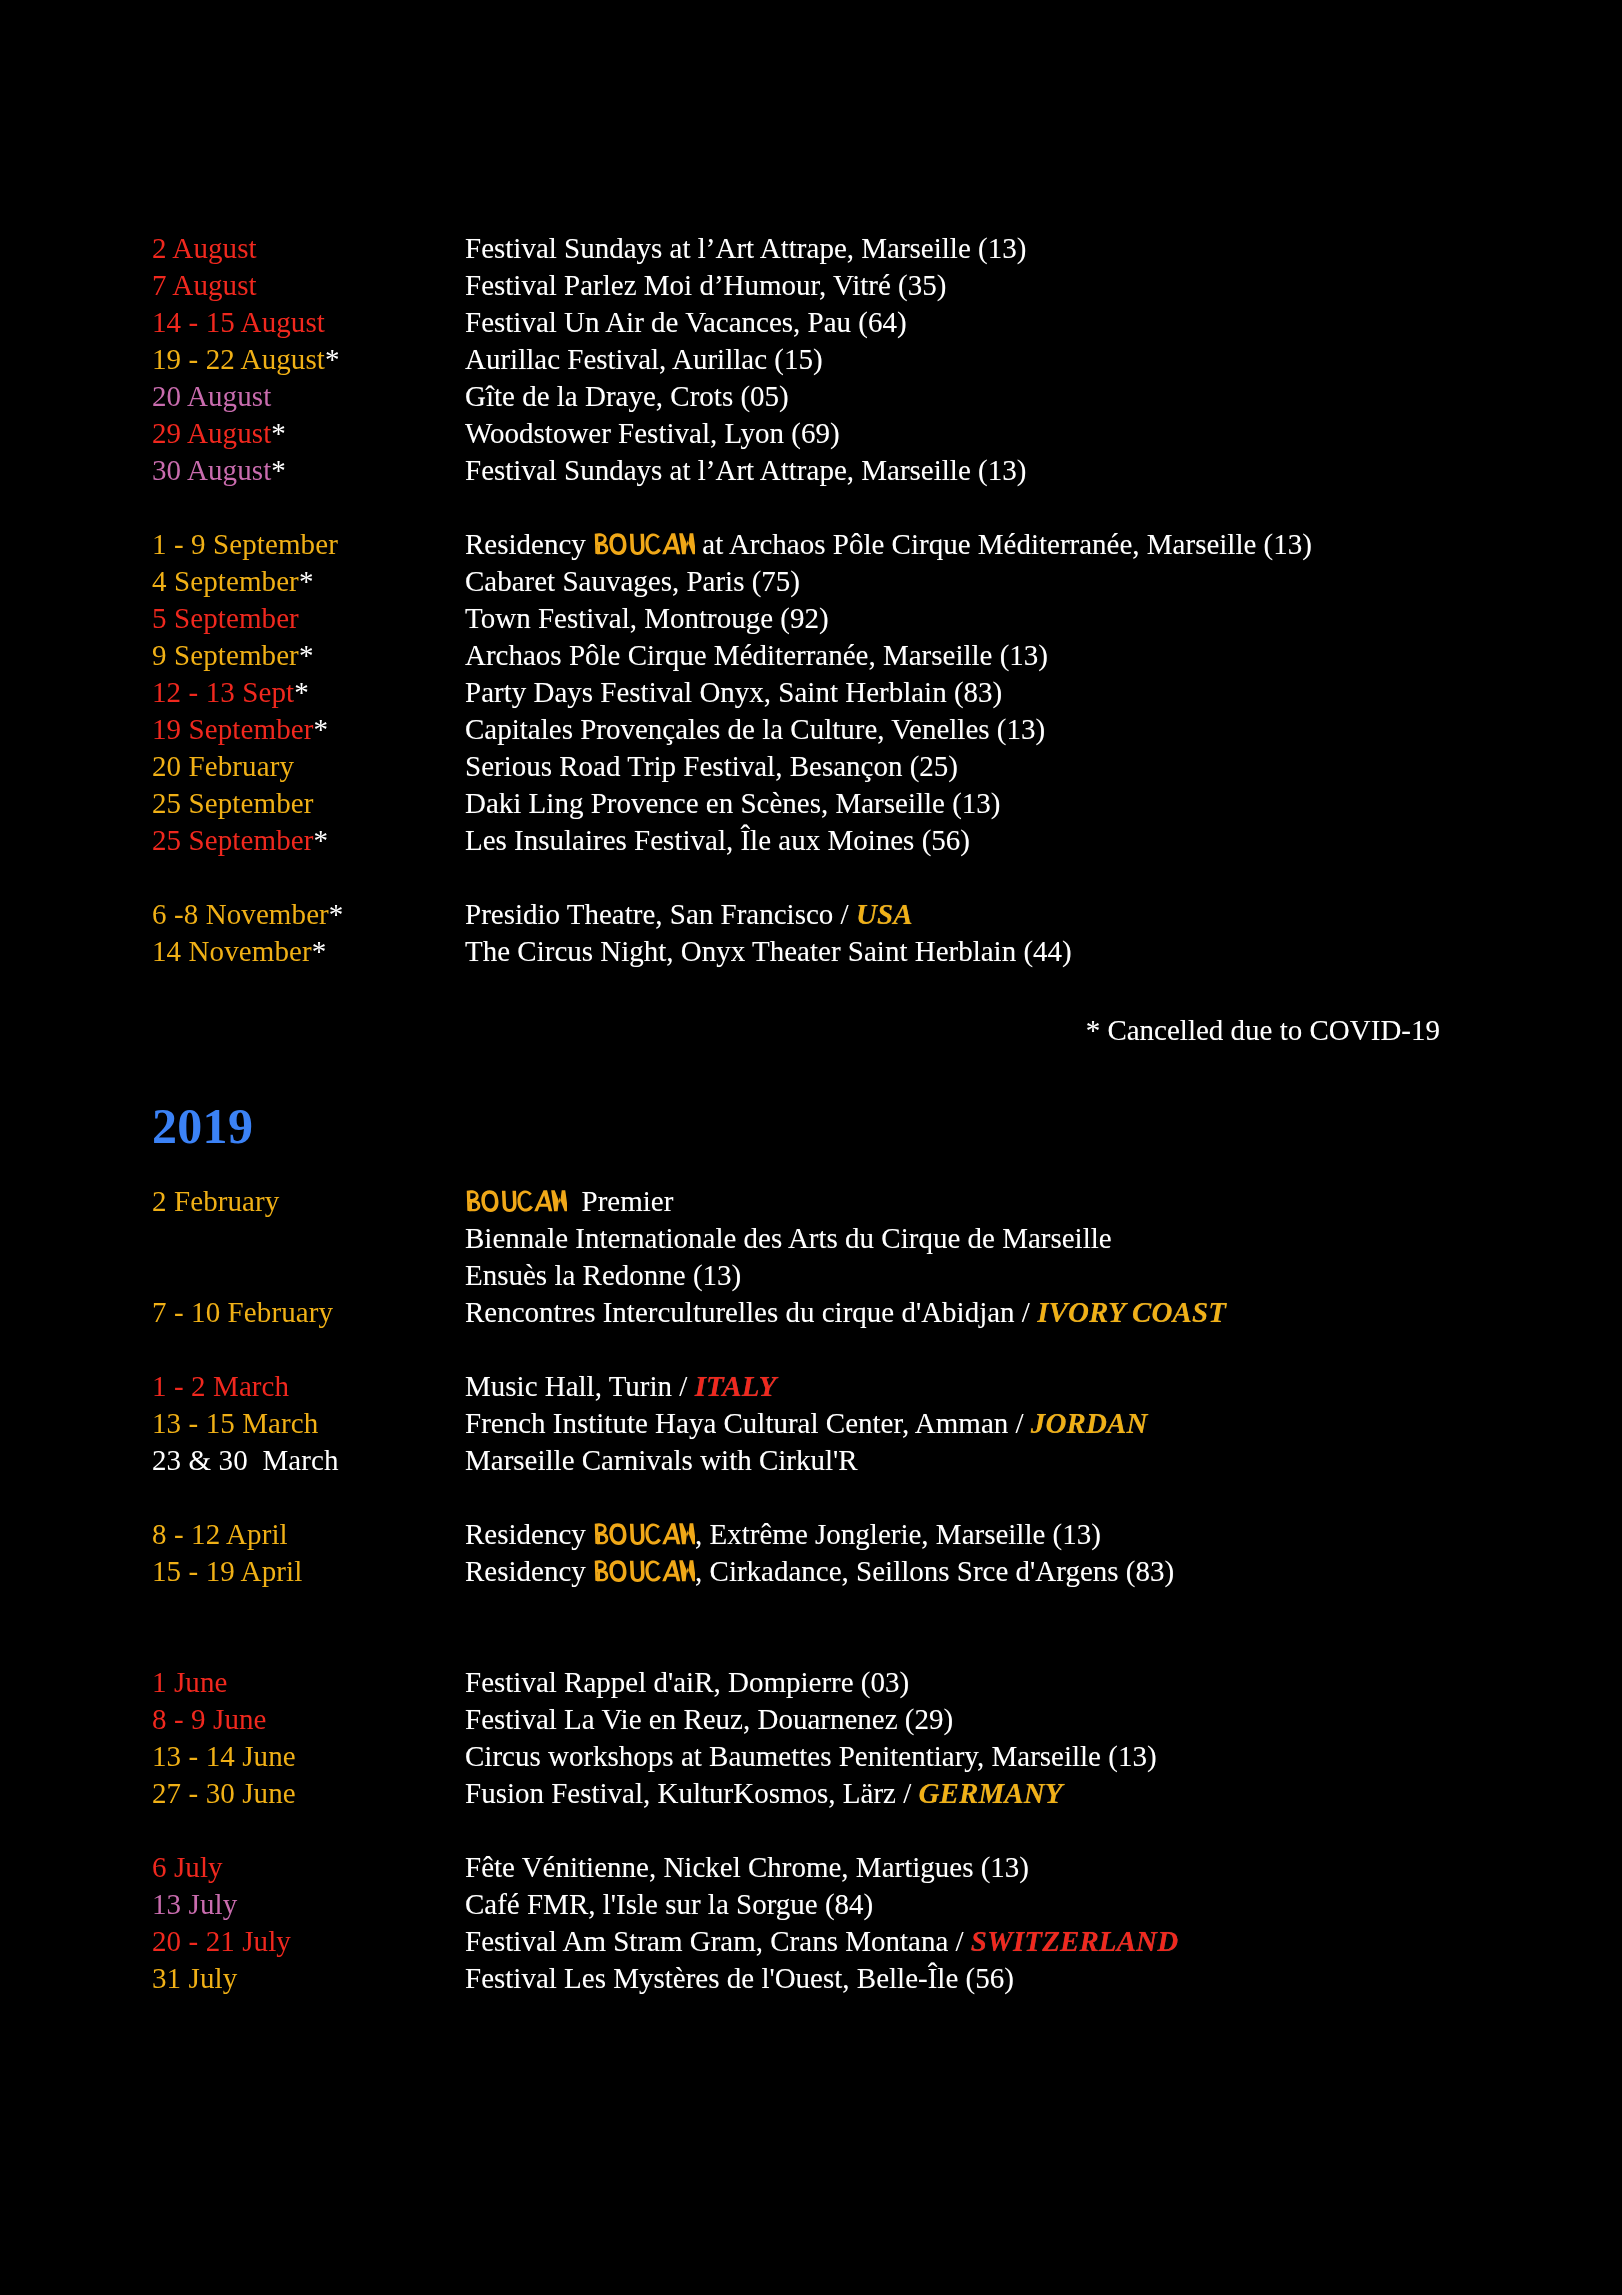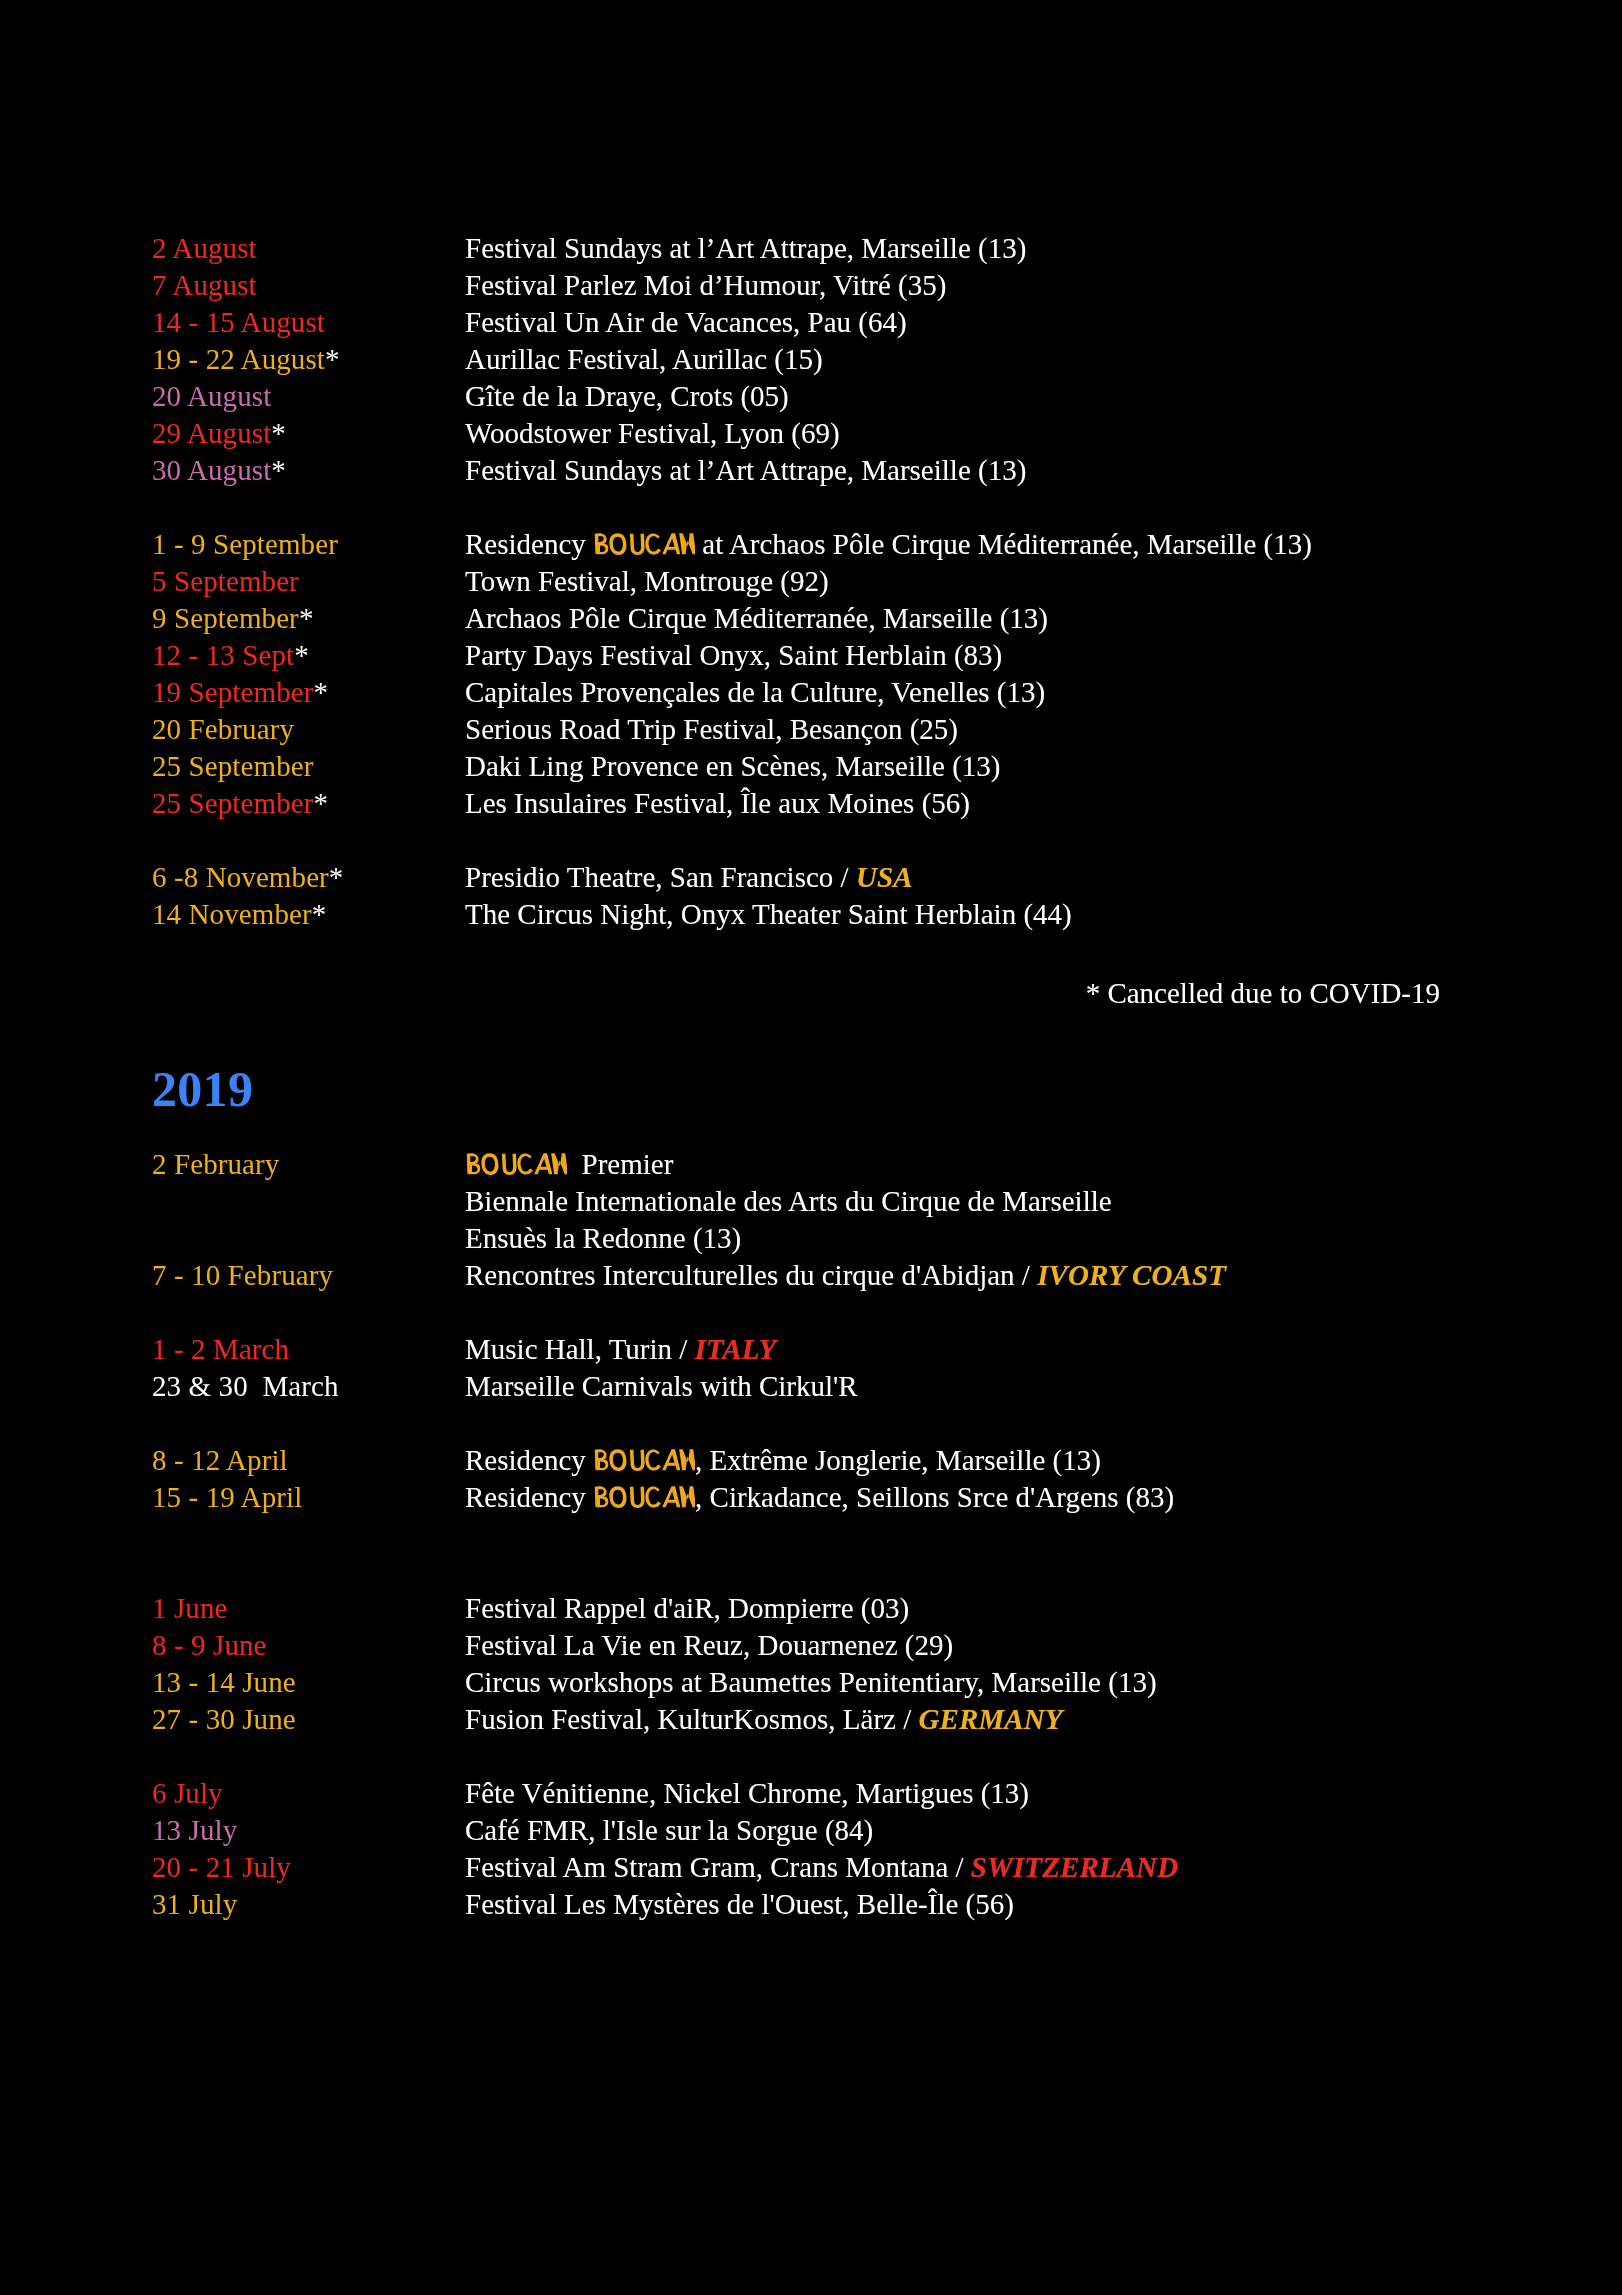--- a/index.html
+++ b/index.html
@@ -153,20 +153,24 @@
                     <path d="M8 19 L16 19 C24 19 27 24 26 30 C25 36 19 38 12 38 L7 38 Z M12 23 L12 34 L15 34 C20 34 22 31 21 28 C20 24 17 23 12 23 Z"></path>
                     <path d="M42 2 C31 2 27 11 28 21 C29 31 34 39 44 39 C54 39 58 30 57 20 C56 9 52 2 42 2 Z M42 8 C48 8 51 13 51 21 C51 28 48 33 43 33 C37 33 34 27 34 20 C34 13 36 8 42 8 Z"></path>
                     <path d="M63 3 L64 26 C64 35 69 39 76 39 C84 39 88 34 88 25 L87 3 L81 3 L82 25 C82 31 80 34 76 34 C72 34 70 31 70 25 L69 3 Z"></path>
                     <path d="M114 8 C110 3 104 1 99 3 C91 6 88 16 90 26 C92 35 99 40 107 38 C111 37 114 34 116 31 L111 28 C109 31 107 33 104 33 C99 34 96 29 95 22 C94 14 97 8 102 7 C105 6 108 8 110 11 Z"></path>
                     <path d="M134 2 L118 38 L124 38 L127 30 L141 30 L143 38 L149 38 L140 2 Z M129 25 L135 11 L139 25 Z"></path>
                     <path d="M152 38 L158 38 L161 14 L170 38 L176 38 L171 2 L165 2 L162 25 L153 2 L147 2 Z"></path>
                   </g>
                 </svg></span> at Archaos Pôle Cirque Méditerranée, Marseille (13)</div>
           </div>
           <div class="row">
+            <div class="date c-gold">4 September<span class="star">*</span></div>
+            <div class="venue">Cabaret Sauvages, Paris (75)</div>
+          </div>
+          <div class="row">
             <div class="date c-red">5 September</div>
             <div class="venue">Town Festival, Montrouge (92)</div>
           </div>
           <div class="row">
             <div class="date c-gold">9 September<span class="star">*</span></div>
             <div class="venue">Archaos Pôle Cirque Méditerranée, Marseille (13)</div>
           </div>
           <div class="row">
             <div class="date c-red">12 - 13 Sept<span class="star">*</span></div>
             <div class="venue">Party Days Festival Onyx, Saint Herblain (83)</div>
@@ -234,20 +238,24 @@
             <div class="venue">Rencontres Interculturelles du cirque d'Abidjan / <span class="country gold">IVORY COAST</span></div>
           </div>
         </div>
         <div class="gap"></div>
         <div>
           <div class="row">
             <div class="date c-red">1 - 2 March</div>
             <div class="venue">Music Hall, Turin / <span class="country red">ITALY</span></div>
           </div>
           <div class="row">
+            <div class="date c-gold">13 - 15 March</div>
+            <div class="venue">French Institute Haya Cultural Center, Amman / <span class="country gold">JORDAN</span></div>
+          </div>
+          <div class="row">
             <div class="date c-white">23 &amp; 30  March</div>
             <div class="venue">Marseille Carnivals with Cirkul'R</div>
           </div>
         </div>
         <div class="gap"></div>
         <div>
           <div class="row">
             <div class="date c-gold">8 - 12 April</div>
             <div class="venue">Residency <span class="boucan" aria-label="BOUCAN"><svg width="102" height="23.6" viewBox="0 0 174 40">
                   <g fill="#F0A818">

